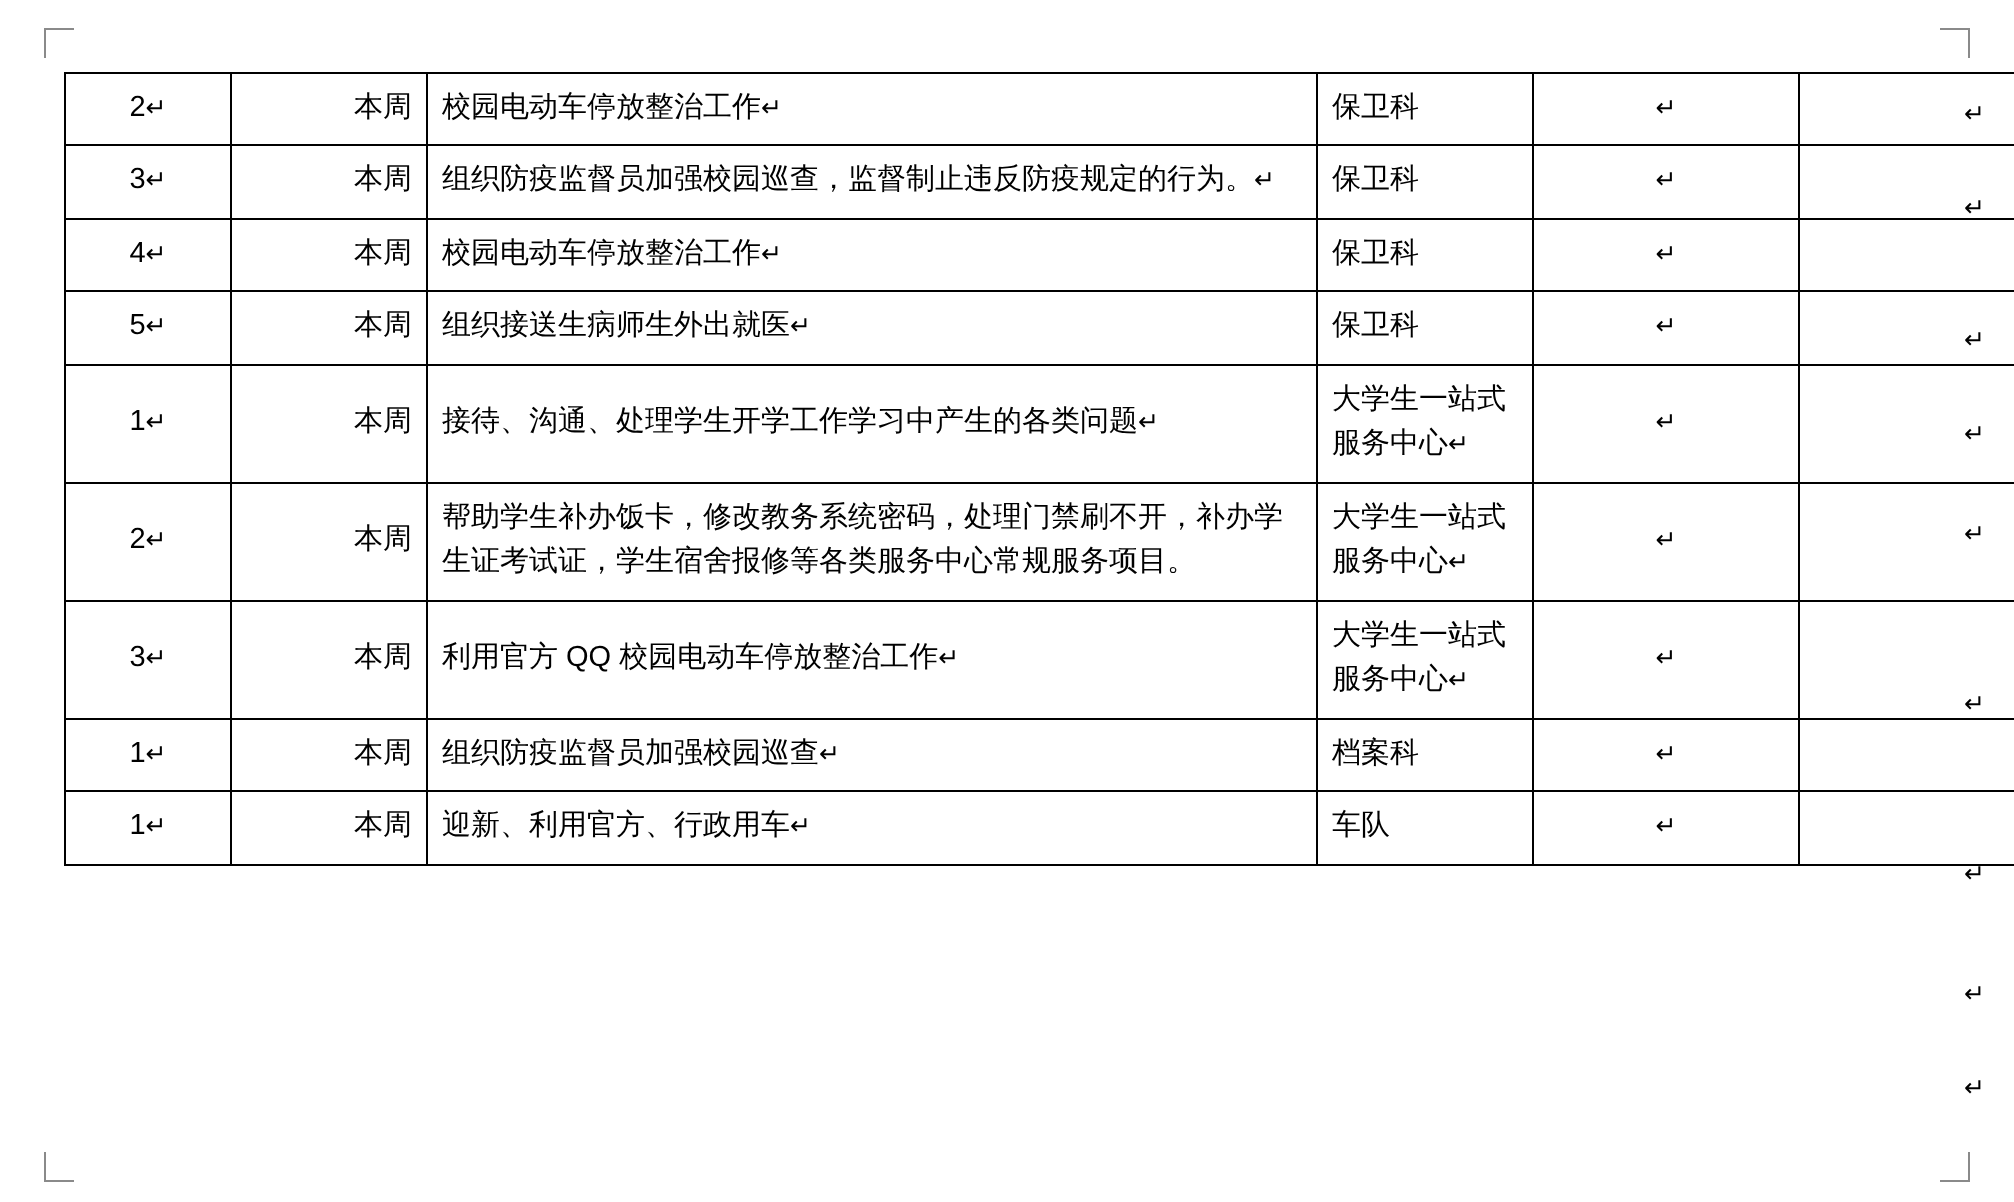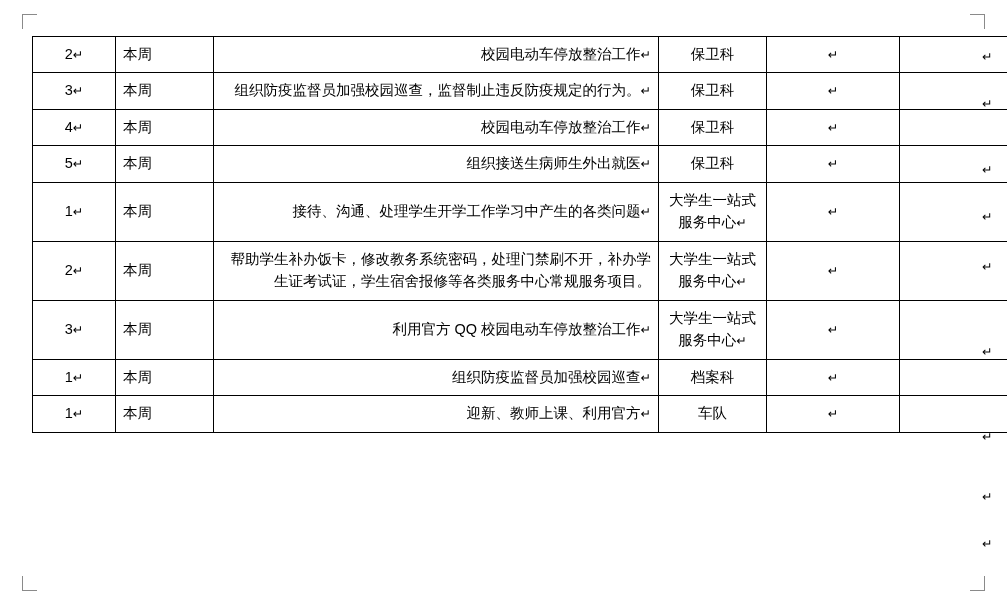--- a/index.html
+++ b/index.html
@@ -51,23 +51,23 @@
   table.doc-table td {
     border: 1px solid #000000;
     padding: 6px 7px 7px 7px;
     font-size: 14.5px;
     line-height: 1.55;
     color: #000000;
     vertical-align: middle;
     word-break: break-all;
   }
   td.c-num   { width: 68px;  text-align: center; }
-  td.c-time  { width: 83px;  text-align: left; }
-  td.c-task  { width: 430px; text-align: right; }
-  td.c-dept  { width: 93px;  text-align: center; }
+  td.c-time  { width: 83px;  text-align: right; }
+  td.c-task  { width: 430px; text-align: left; }
+  td.c-dept  { width: 93px;  }
   td.c-col5  { width: 118px; text-align: center; }
   td.c-col6  { width: 101px; text-align: center; }
 
   .pilcrow {
     font-family: "Liberation Sans", sans-serif;
     font-size: 12.5px;
     color: #000000;
   }
   
   .rail {
@@ -176,21 +176,21 @@
           <td class="c-task"><span>组织防疫监督员加强校园巡查</span><span class="pilcrow">↵</span></td>
           <td class="c-dept"><span>档案科</span></td>
           <td class="c-col5"><span class="pilcrow">↵</span></td>
           <td class="c-col6"><span></span></td>
 
         </tr>
 
         <tr>
           <td class="c-num"><span>1</span><span class="pilcrow">↵</span></td>
           <td class="c-time"><span>本周</span></td>
-          <td class="c-task"><span>迎新、教师上课、利用官方</span><span class="pilcrow">↵</span></td>
+          <td class="c-task"><span>迎新、利用官方、行政用车</span><span class="pilcrow">↵</span></td>
           <td class="c-dept"><span>车队</span></td>
           <td class="c-col5"><span class="pilcrow">↵</span></td>
           <td class="c-col6"><span></span></td>
 
         </tr>
 
       </tbody>
     </table>
   </div>
 

